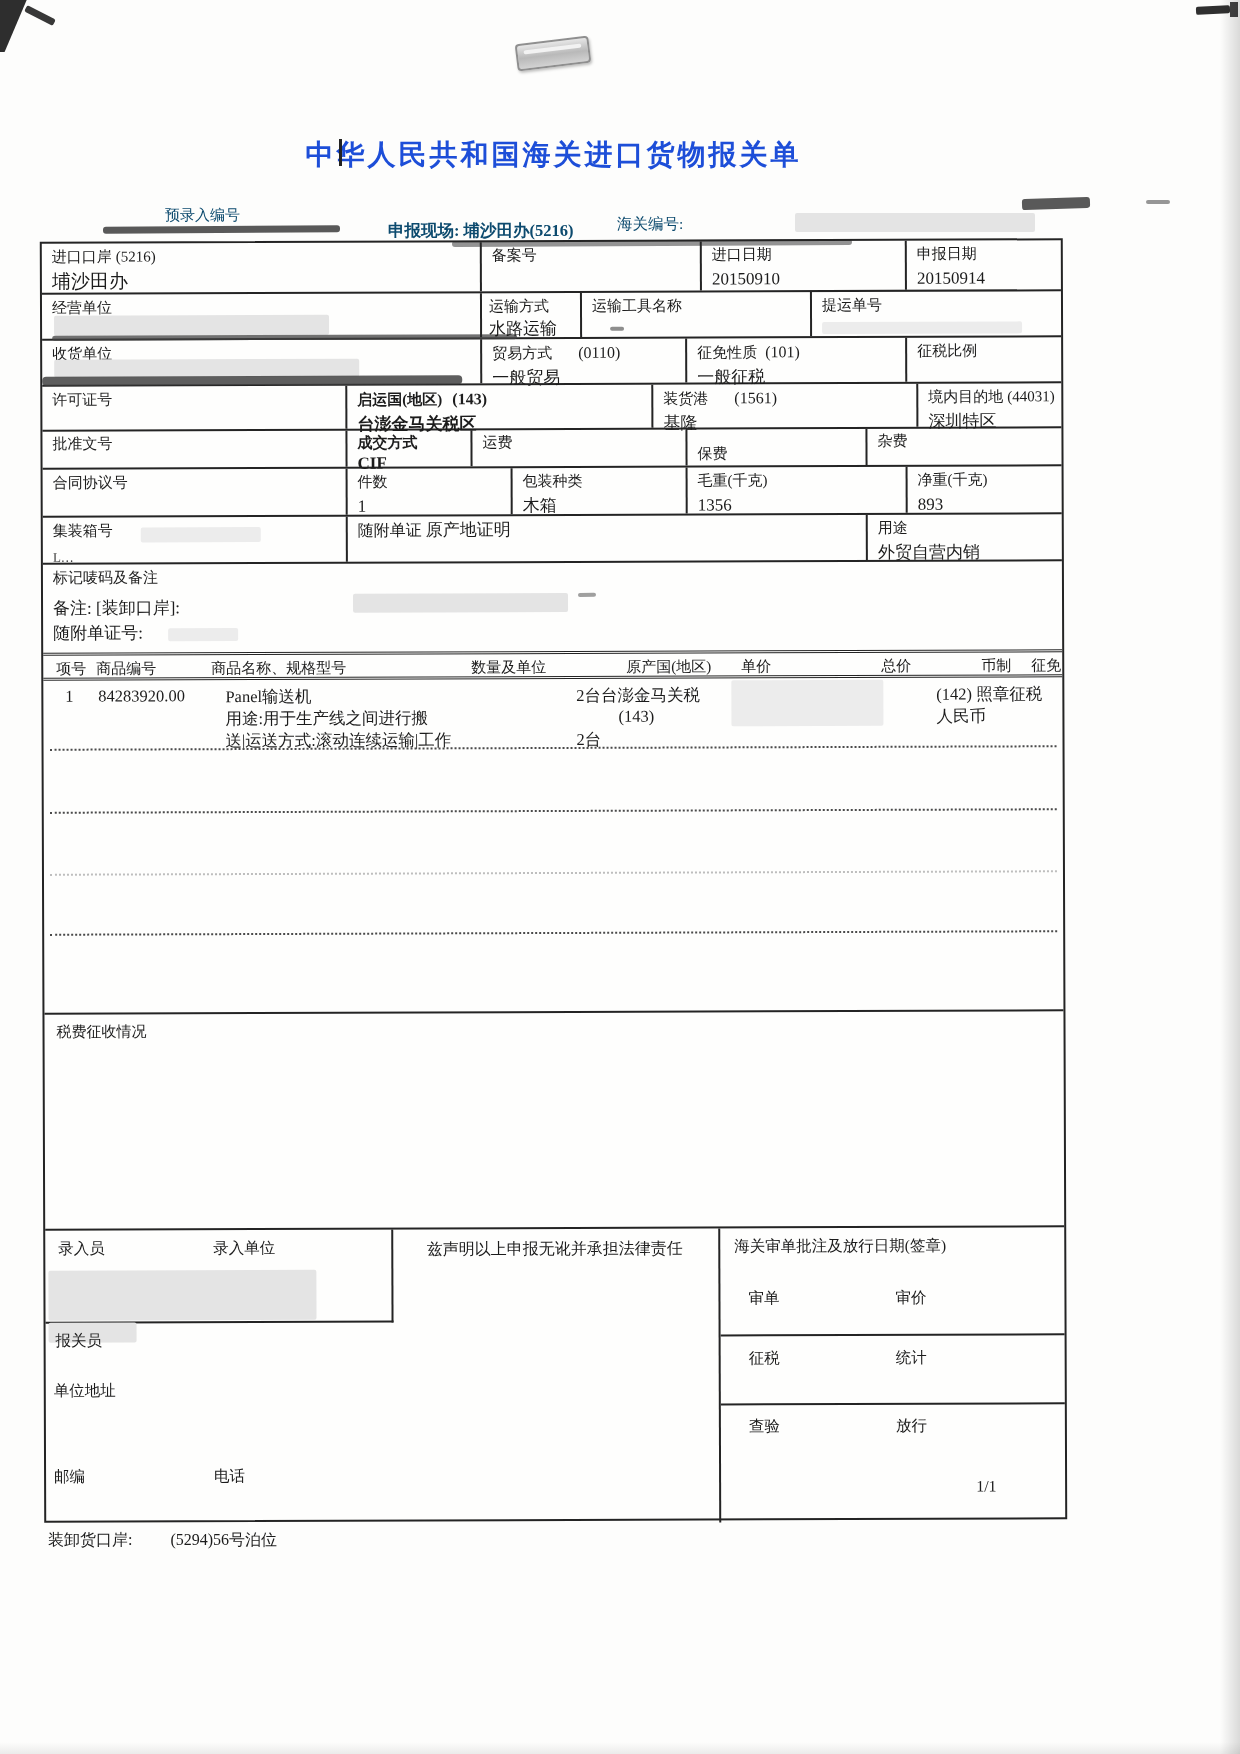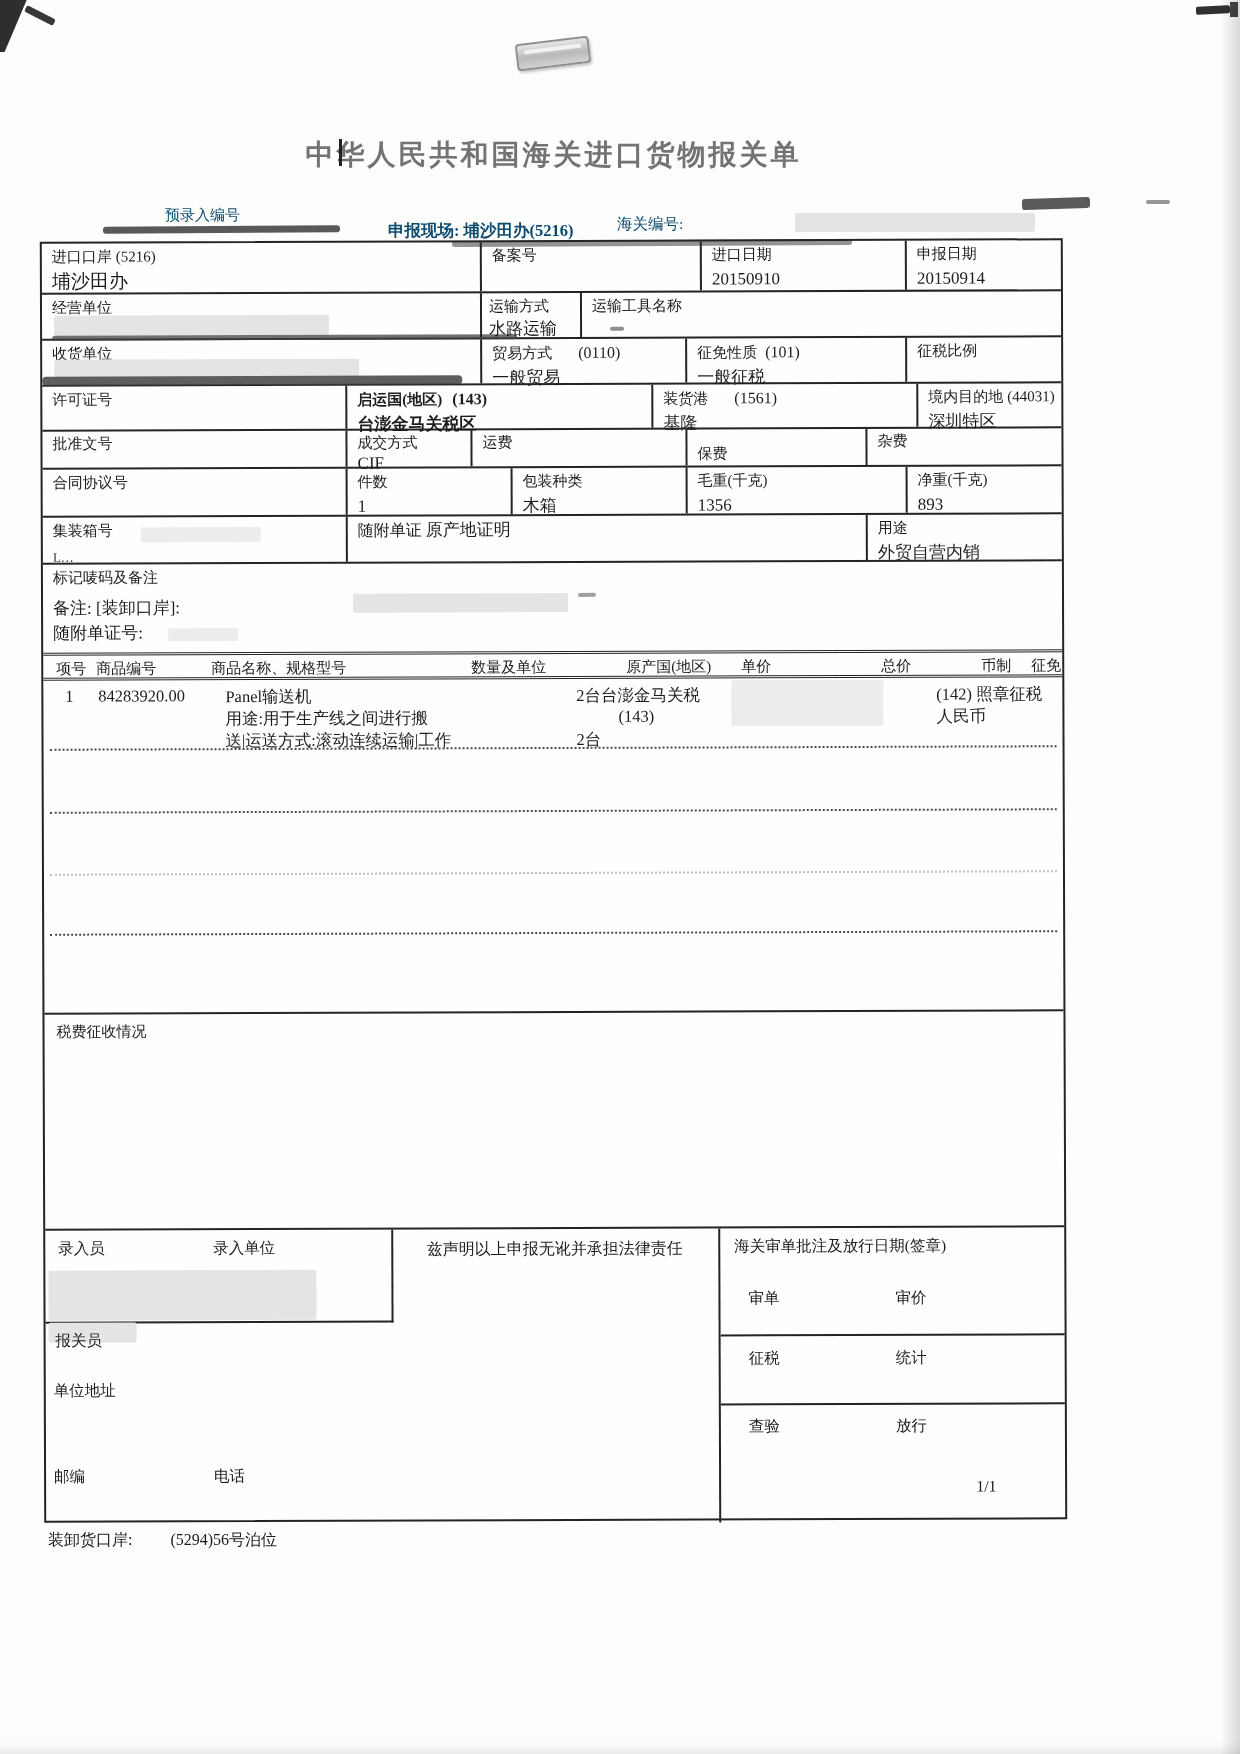--- a/index.html
+++ b/index.html
@@ -14,21 +14,21 @@
   .corner-tr2{position:absolute;left:1230px;top:2px;width:8px;height:15px;background:#454545;}
   .staple{position:absolute;left:516px;top:40px;width:70px;height:23px;border:2px solid #8f8f8f;border-radius:4px;
           background:linear-gradient(180deg,#e6e6e6,#b9b9b9 55%,#d2d2d2);transform:rotate(-7deg);box-shadow:1px 2px 3px rgba(0,0,0,0.25);}
   .staple::after{content:"";position:absolute;left:6px;top:5px;right:6px;height:4px;background:#f2f2f2;border-radius:2px;}
   .title-tick{position:absolute;left:339px;top:139px;width:3px;height:27px;background:#222;}
   
   .blur{position:absolute;background:#e4e4e4;border-radius:2px;}
   .blur.light{background:#ececec;}
   .dark-bar{position:absolute;background:#424242;border-radius:3px;opacity:.88;}
   
-  .title{position:absolute;left:42px;top:136px;width:1023px;text-align:center;font-size:28px;font-weight:bold;letter-spacing:3px;color:#737373;}
+  .title{position:absolute;left:42px;top:136px;width:1023px;text-align:center;font-size:28px;font-weight:bold;letter-spacing:3px;color:#1d4ed8;}
   .pre{position:absolute;font-size:15px;color:#0c4a6e;}
   
   .form{position:absolute;left:42px;top:240px;width:1023px;height:1281px;border:2px solid #242424;box-sizing:border-box;transform:rotate(-0.2deg);background:rgba(255,255,255,0.35);}
   .row{position:absolute;left:0;right:0;display:flex;border-bottom:2px solid #242424;box-sizing:border-box;}
   .cell{position:relative;box-sizing:border-box;border-left:2px solid #242424;padding:4px 6px 0 10px;overflow:visible;}
   .cell.first{border-left:none;}
   .flex1{flex:1;}
   .lb{font-size:15px;line-height:19px;white-space:nowrap;}
   .code{margin-left:26px;font-size:16px;}
   .code0{margin-left:4px;font-size:15px;}
@@ -105,20 +105,24 @@
         <div class="dark-bar" style="left:10px;top:41px;width:465px;height:5px;opacity:.75;"></div>
       </div>
       <div class="cell" style="width:100px;padding-left:7px;">
         <div class="lb">运输方式</div>
         <div class="val" style="margin-top:2px;">水路运输</div>
       </div>
       <div class="cell" style="width:230px;">
         <div class="lb">运输工具名称</div>
         <div class="dark-bar" style="left:28px;top:34px;width:14px;height:4px;opacity:.6;"></div>
       </div>
+      <div class="cell flex1">
+        <div class="lb">提运单号</div>
+        <div class="blur light" style="left:10px;top:30px;width:200px;height:12px;"></div>
+      </div>
     </div>
 
     <div class="row" style="top:97px;height:46px;">
       <div class="cell first" style="width:438px;">
         <div class="lb">收货单位</div>
         <div class="blur" style="left:12px;top:19px;width:305px;height:18px;"></div>
         <div class="dark-bar" style="left:0px;top:36px;width:420px;height:9px;opacity:.85;border-radius:4px;"></div>
       </div>
       <div class="cell" style="width:205px;">
         <div class="lb"><span>贸易方式</span><span class="code">(0110)</span></div>
@@ -148,21 +152,21 @@
       <div class="cell flex1">
         <div class="lb"><span>境内目的地</span><span class="code0">(44031)</span></div>
         <div class="val">深圳特区</div>
       </div>
     </div>
 
     <div class="row" style="top:188px;height:38px;">
       <div class="cell first" style="width:303px;padding-top:3px;">
         <div class="lb">批准文号</div>
       </div>
-      <div class="cell" style="width:125px;padding-top:3px;">
+      <div class="cell" style="width:125px;padding-top:3px;font-weight:bold;">
         <div class="lb">成交方式</div>
         <div class="val" style="margin-top:0;">CIF</div>
       </div>
       <div class="cell" style="width:215px;padding-top:3px;">
         <div class="lb">运费</div>
       </div>
       <div class="cell" style="width:180px;padding-top:15px;">
         <div class="lb">保费</div>
       </div>
       <div class="cell flex1" style="padding-top:3px;">

